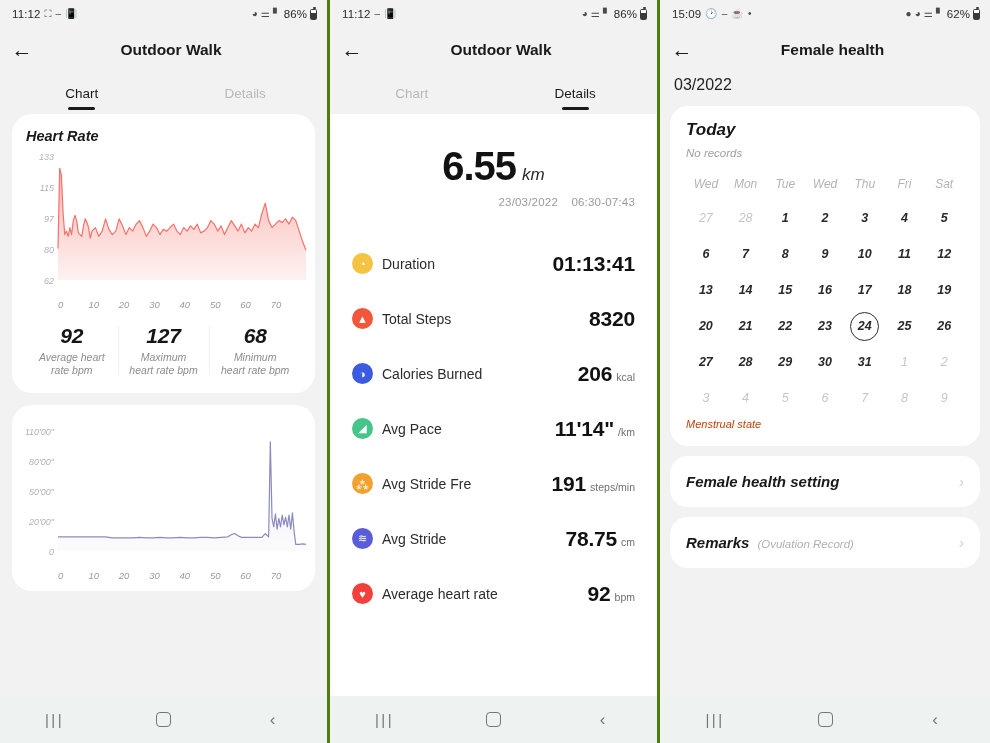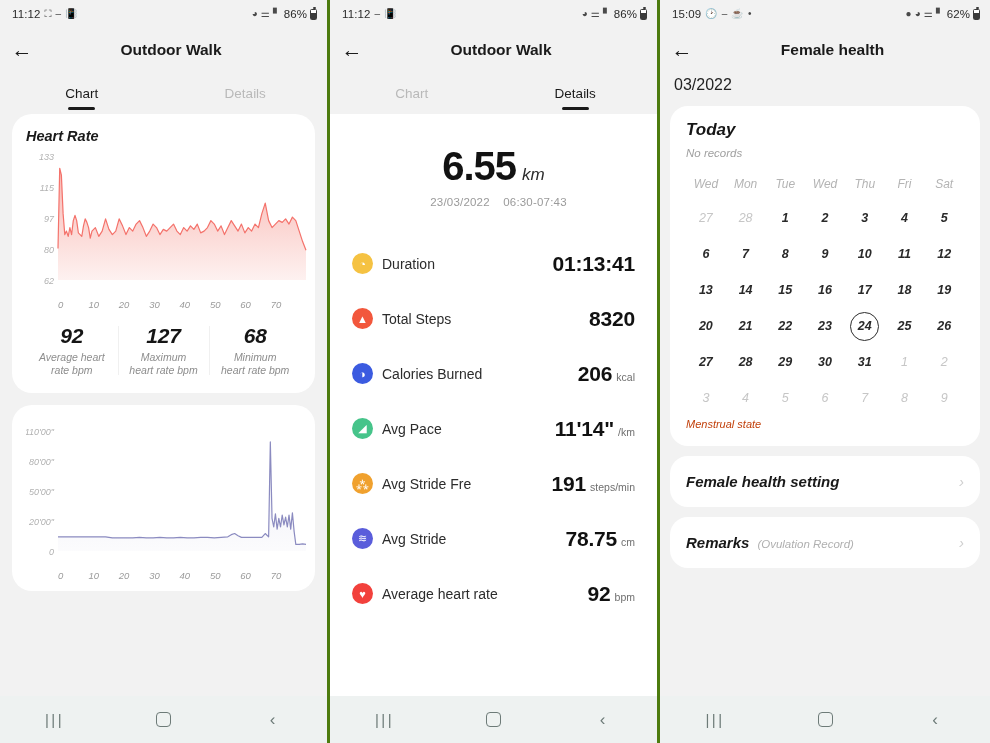--- a/index.html
+++ b/index.html
@@ -113,21 +113,21 @@
     flex: 1 1 auto; background: #ffffff;
     padding: 18px 22px 17px 22px; overflow: hidden;
   }
   .dist-row {
     text-align: center; margin-top: 12px;
     display: flex; align-items: baseline; justify-content: center; gap: 6px;
   }
   .dist-val { font-size: 40px; font-weight: bold; color: #121212; letter-spacing: -1px; }
   .dist-unit { font-size: 17px; font-style: italic; color: #2b2b2b; font-weight: normal; }
   .dist-sub {
-    text-align: center; font-size: 11.5px; color: #9a9a9a;
+    text-align: right; font-size: 11.5px; color: #9a9a9a;
     margin-top: 7px; letter-spacing: .2px;
   }
   .dist-sub span { margin-left: 10px; }
   .mlist { margin-top: 28px; }
   .mrow {
     display: flex; align-items: center;
     height: 55px;
   }
   .mico {
     width: 21px; height: 21px; border-radius: 50%;

